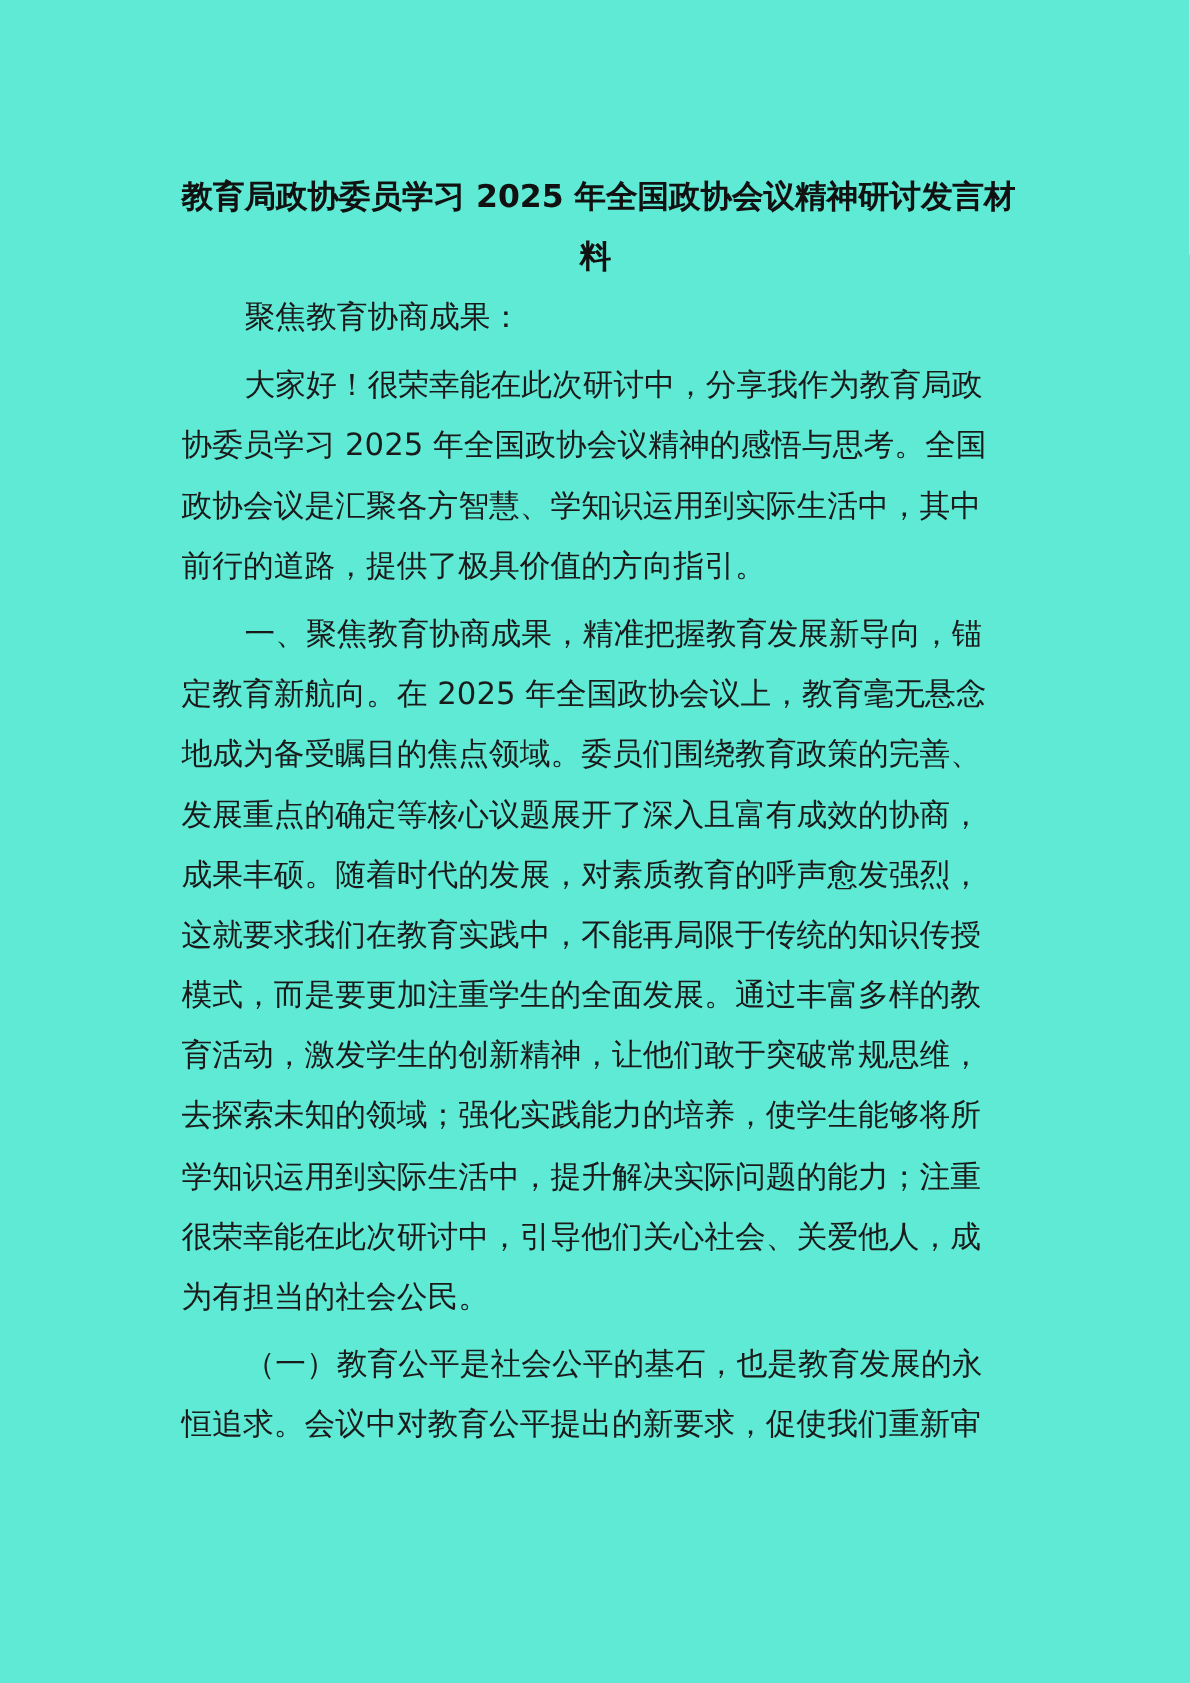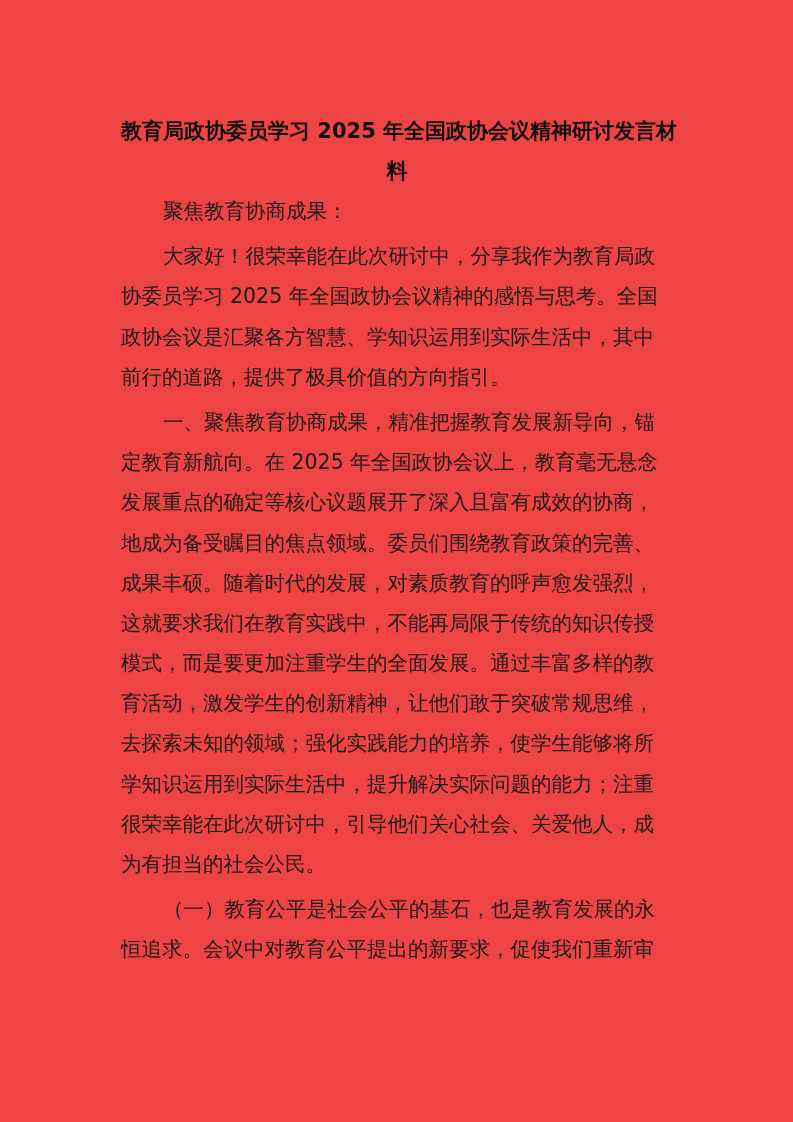--- a/index.html
+++ b/index.html
@@ -13,21 +13,21 @@
     overflow: hidden;
     position: relative;
     font-family: "DejaVu Sans", "Liberation Sans", sans-serif;
     color: #1a1a1a;
   }
   .page {
     position: absolute;
     left: 0; top: 0;
     width: 793px;
     height: 1122px;
-    background: #ef4444;
+    background: #5eead4;
   }
   .doc-title {
     position: absolute;
     left: 121px;
     top: 111px;
     width: 552px;
     margin: 0;
     font-size: 21px;
     font-weight: bold;
     line-height: 40px;
@@ -81,22 +81,22 @@
     <p class="para">
       <span class="line indent">大家好！很荣幸能在此次研讨中，分享我作为教育局政</span>
       <span class="line">协委员学习 2025 年全国政协会议精神的感悟与思考。全国</span>
       <span class="line">政协会议是汇聚各方智慧、学知识运用到实际生活中，其中</span>
       <span class="line">前行的道路，提供了极具价值的方向指引。</span>
     </p>
 
     <p class="para">
       <span class="line indent">一、聚焦教育协商成果，精准把握教育发展新导向，锚</span>
       <span class="line">定教育新航向。在 2025 年全国政协会议上，教育毫无悬念</span>
+      <span class="line">地成为备受瞩目的焦点领域。委员们围绕教育政策的完善、</span>
       <span class="line">发展重点的确定等核心议题展开了深入且富有成效的协商，</span>
-      <span class="line">地成为备受瞩目的焦点领域。委员们围绕教育政策的完善、</span>
       <span class="line">成果丰硕。随着时代的发展，对素质教育的呼声愈发强烈，</span>
       <span class="line">这就要求我们在教育实践中，不能再局限于传统的知识传授</span>
       <span class="line">模式，而是要更加注重学生的全面发展。通过丰富多样的教</span>
       <span class="line">育活动，激发学生的创新精神，让他们敢于突破常规思维，</span>
       <span class="line">去探索未知的领域；强化实践能力的培养，使学生能够将所</span>
       <span class="line">学知识运用到实际生活中，提升解决实际问题的能力；注重</span>
       <span class="line">很荣幸能在此次研讨中，引导他们关心社会、关爱他人，成</span>
       <span class="line">为有担当的社会公民。</span>
     </p>
 

